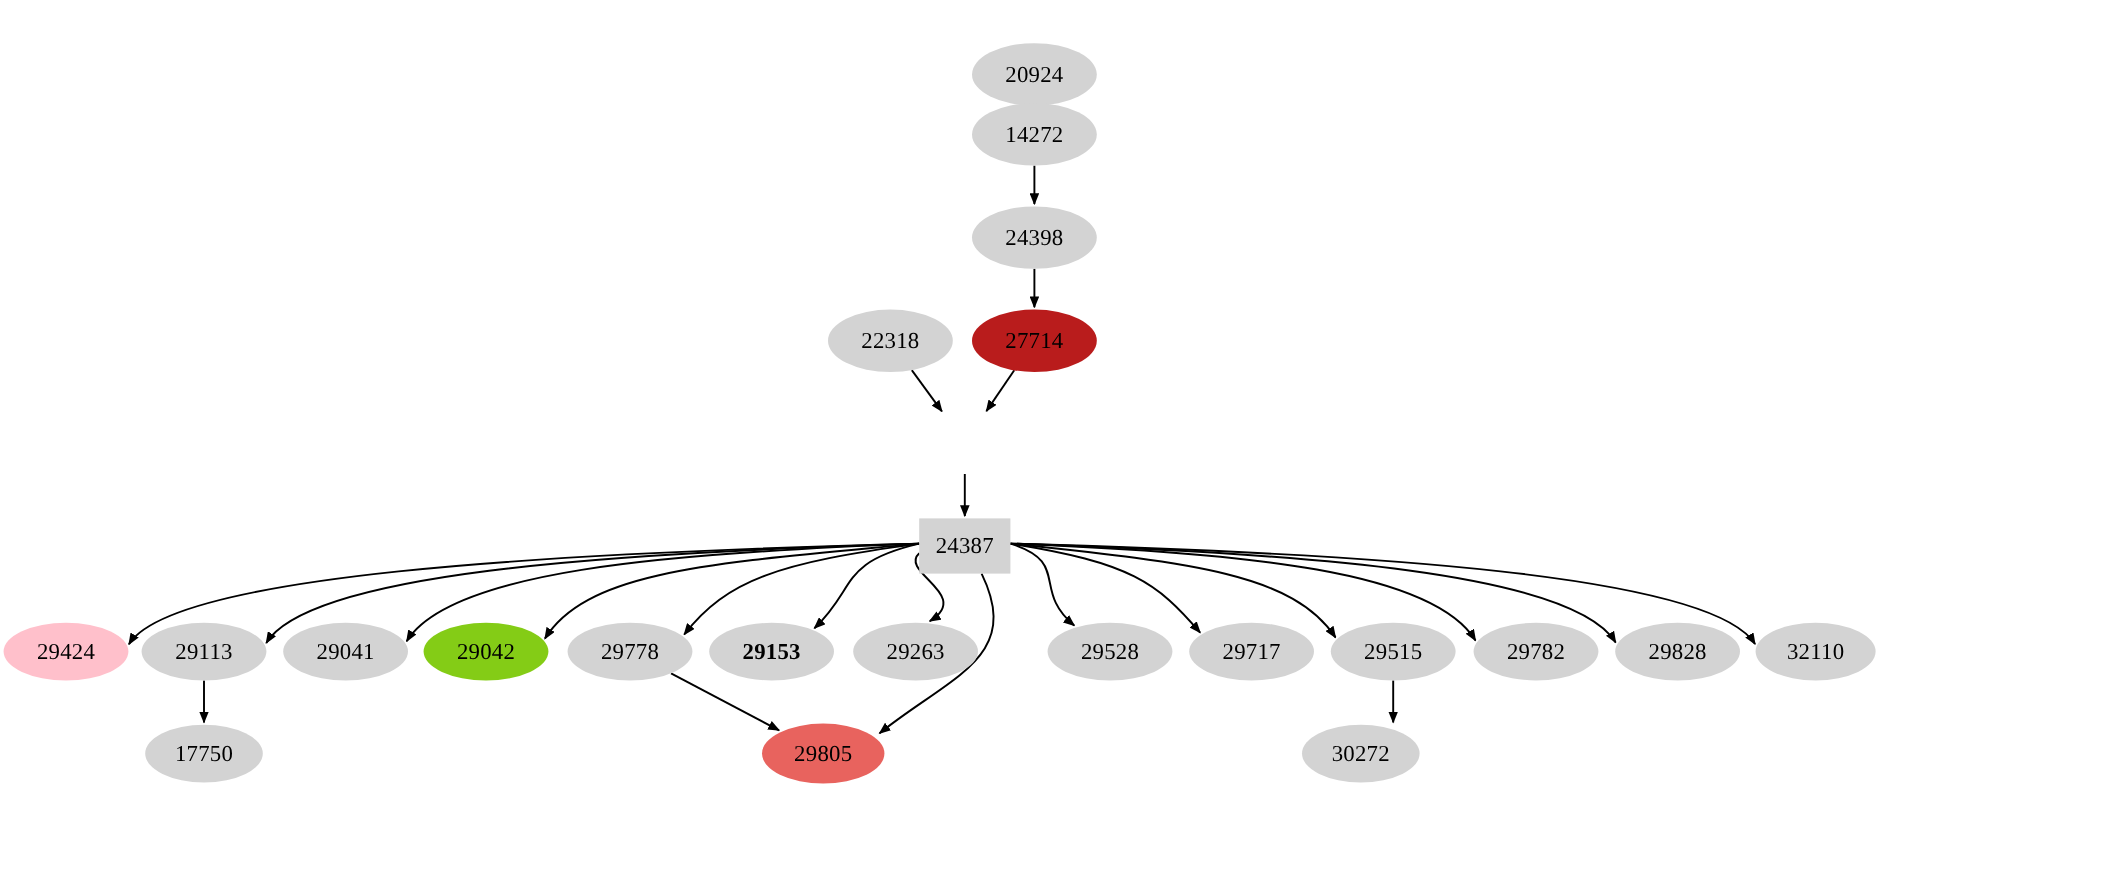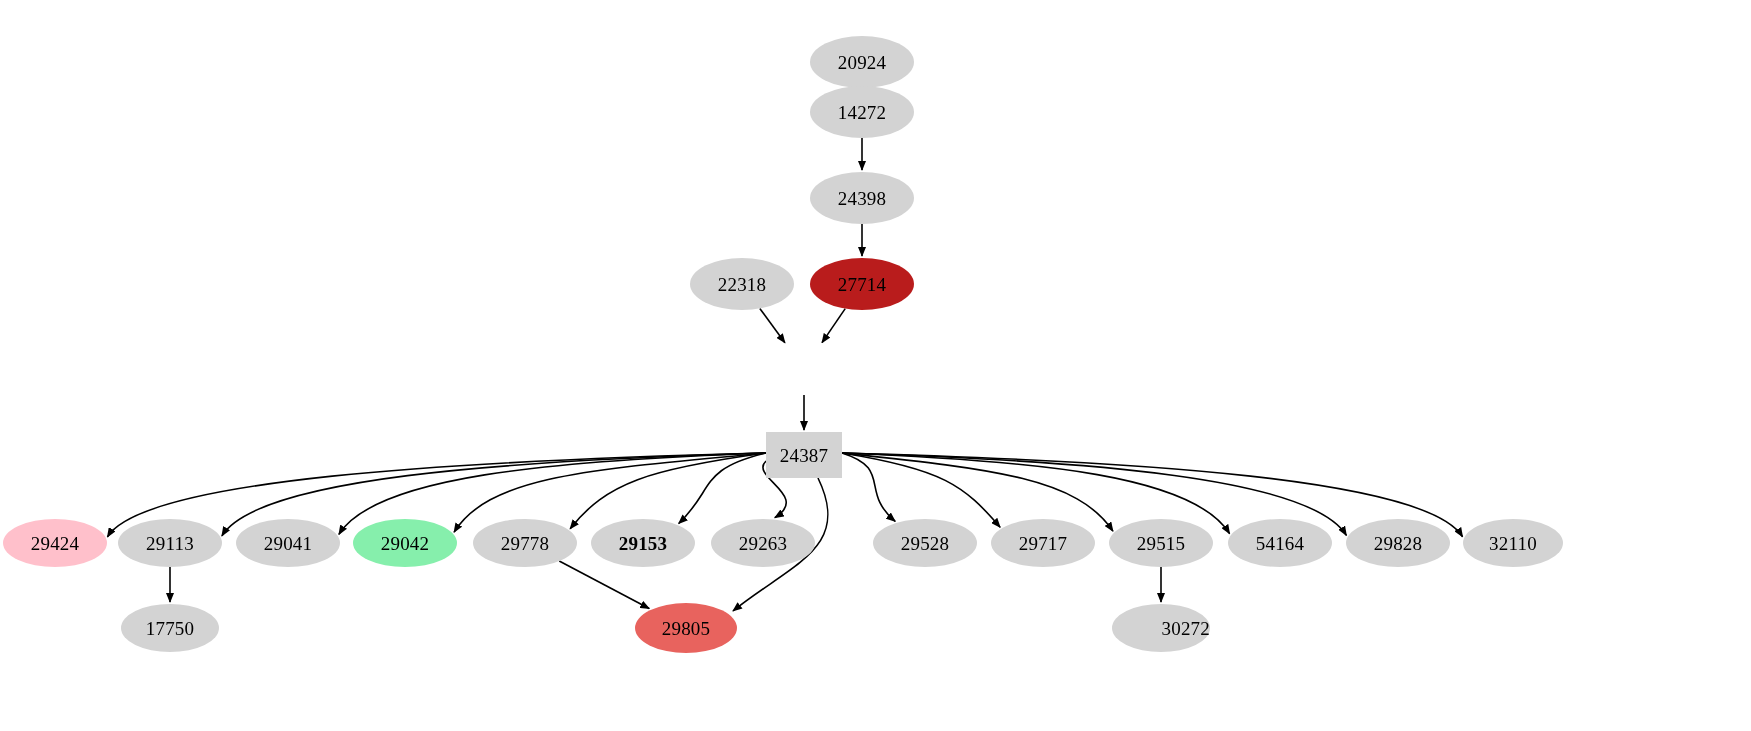--- a/index.html
+++ b/index.html
@@ -114,21 +114,21 @@
       </div>
       <div class="node ellipse" style="left: 3px; top: 519px; width: 104px; height: 48px; background: rgb(255, 192, 203);">
         <span>29424</span>
       </div>
       <div class="node ellipse" style="left: 118px; top: 519px; width: 104px; height: 48px; background: rgb(211, 211, 211);">
         <span>29113</span>
       </div>
       <div class="node ellipse" style="left: 236px; top: 519px; width: 104px; height: 48px; background: rgb(211, 211, 211);">
         <span>29041</span>
       </div>
-      <div class="node ellipse" style="left: 353px; top: 519px; width: 104px; height: 48px; background: #86efac;">
+      <div class="node ellipse" style="left: 353px; top: 519px; width: 104px; height: 48px; background: #84cc16;">
         <span>29042</span>
       </div>
       <div class="node ellipse" style="left: 473px; top: 519px; width: 104px; height: 48px; background: rgb(211, 211, 211);">
         <span>29778</span>
       </div>
       <div class="node ellipse" style="left: 591px; top: 519px; width: 104px; height: 48px; background: rgb(211, 211, 211); font-weight: bold;">
         <span>29153</span>
       </div>
       <div class="node ellipse" style="left: 711px; top: 519px; width: 104px; height: 48px; background: rgb(211, 211, 211);">
         <span>29263</span>
@@ -136,32 +136,32 @@
       <div class="node ellipse" style="left: 873px; top: 519px; width: 104px; height: 48px; background: rgb(211, 211, 211);">
         <span>29528</span>
       </div>
       <div class="node ellipse" style="left: 991px; top: 519px; width: 104px; height: 48px; background: rgb(211, 211, 211);">
         <span>29717</span>
       </div>
       <div class="node ellipse" style="left: 1109px; top: 519px; width: 104px; height: 48px; background: rgb(211, 211, 211);">
         <span>29515</span>
       </div>
       <div class="node ellipse" style="left: 1228px; top: 519px; width: 104px; height: 48px; background: rgb(211, 211, 211);">
-        <span>54164</span>
+        <span>29782</span>
       </div>
       <div class="node ellipse" style="left: 1346px; top: 519px; width: 104px; height: 48px; background: rgb(211, 211, 211);">
         <span>29828</span>
       </div>
       <div class="node ellipse" style="left: 1463px; top: 519px; width: 100px; height: 48px; background: rgb(211, 211, 211);">
         <span>32110</span>
       </div>
       <div class="node ellipse" style="left: 121px; top: 604px; width: 98px; height: 48px; background: rgb(211, 211, 211);">
         <span>17750</span>
       </div>
       <div class="node ellipse" style="left: 635px; top: 603px; width: 102px; height: 50px; background: rgb(232, 99, 94);">
         <span>29805</span>
       </div>
-      <div class="node ellipse" style="left: 1112px; top: 604px; width: 98px; height: 48px; background: rgb(211, 211, 211); justify-content: flex-end;">
+      <div class="node ellipse" style="left: 1085px; top: 604px; width: 98px; height: 48px; background: rgb(211, 211, 211);">
         <span>30272</span>
       </div>
     </div>
 
 </div>
 
 </body></html>

